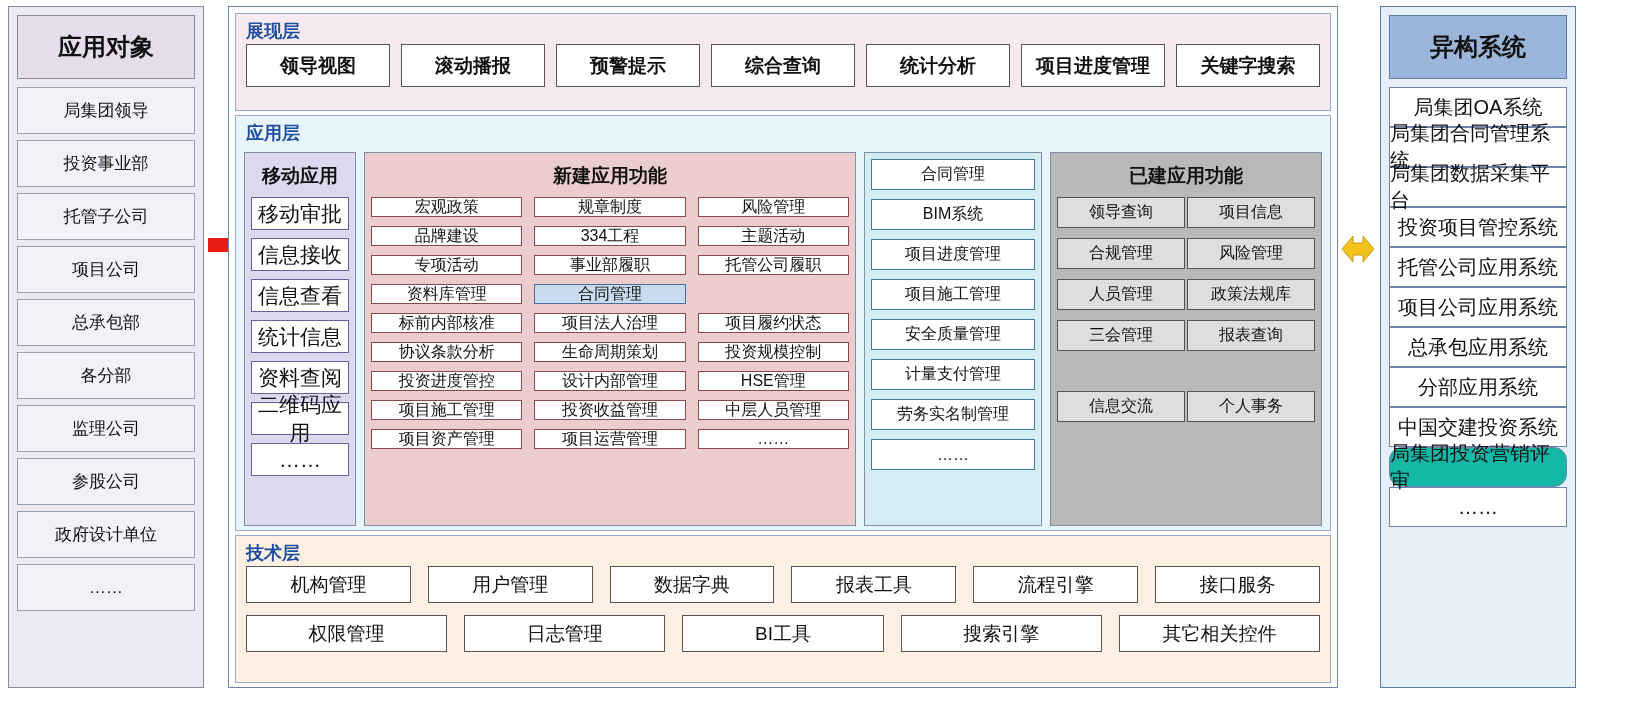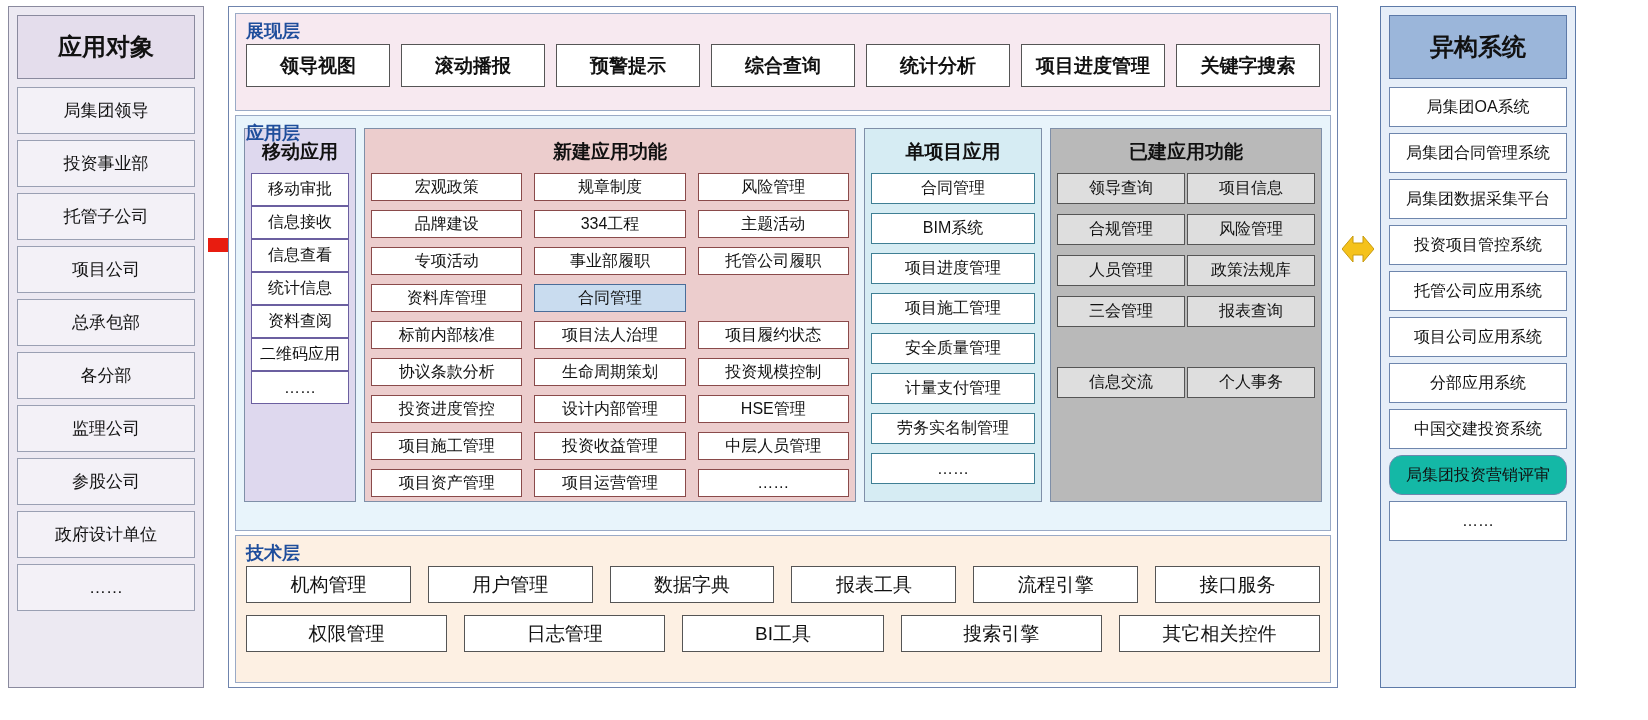--- a/index.html
+++ b/index.html
@@ -55,37 +55,37 @@
     position:absolute;left:10px;top:5px;
     font-size:18px;font-weight:bold;color:#1f4e9c;
   }
 
   
   .present{background:#f7e9f0;height:98px;padding:30px 10px 8px 10px;}
   .present-row{display:flex;gap:11px;justify-content:space-between;}
   .present .cell{height:43px;flex:1;font-size:19px;border:1px solid #555;font-weight:bold;}
 
   
-  .applayer{background:#e8f4fb;height:416px;margin-top:4px;padding:12px 8px 8px 8px;}
+  .applayer{background:#e8f4fb;height:416px;margin-top:4px;padding:36px 8px 8px 8px;}
   .app-cols{display:flex;gap:8px;height:374px;}
 
   .subpanel{border:1px solid #7f8fa8;box-sizing:border-box;padding:6px;}
   .subtitle{
     text-align:center;font-size:19px;font-weight:bold;color:#111;
     padding:4px 0 8px 0;
   }
 
   
   .mobile{width:112px;background:#ded8ee;}
-  .mobile .cell{height:33px;background:#fff;border:1px solid #6b5fa0;font-size:16px;}
+  .mobile .cell{height:33px;margin-bottom:8px;background:#fff;border:1px solid #6b5fa0;font-size:21px;}
 
   
   .newapp{flex:1;background:#eccdcd;}
   .newapp-grid{display:grid;grid-template-columns:repeat(3,1fr);gap:9px 12px;}
-  .newapp .cell{height:28px;font-size:16px;border:1px solid #8a4a4a;background:#fff;}
+  .newapp .cell{height:20px;font-size:16px;border:1px solid #8a4a4a;background:#fff;}
   .newapp .cell.highlight{background:#c9dcef;border:1px solid #4a6d99;}
   .newapp .cell.blank{border:none;background:transparent;}
 
   
   .single{width:178px;background:#d6ecf3;}
   .single .cell{height:31px;margin-bottom:9px;font-size:16px;border:1px solid #3f7f94;background:#fff;}
 
   
   .built{width:272px;background:#b9b9b9;}
   .built-grid{display:grid;grid-template-columns:repeat(2,1fr);gap:10px 2px;}
@@ -106,24 +106,24 @@
     border:1px solid #5d7aa8;background:#e6eef8;box-sizing:border-box;
     padding:8px;
   }
   .right-title{
     height:64px;margin-bottom:8px;
     border:1px solid #5d7aa8;background:#9bb6da;
     display:flex;align-items:center;justify-content:center;
     font-size:24px;font-weight:bold;color:#111;box-sizing:border-box;
   }
   .right-item{
-    height:40px;margin-bottom:6px;
+    height:40px;
     border:1px solid #6e86ad;background:#ffffff;
     display:flex;align-items:center;justify-content:center;
-    font-size:16px;color:#111;box-sizing:border-box;
+    font-size:20px;color:#111;box-sizing:border-box;
   }
   .right-item.grey{background:#14b8a6;border-radius:13px;}
 </style>
 </head>
 <body>
 
 <div class="canvas">
 
   <div class="left-col">
     <div class="left-title">应用对象</div>
@@ -200,21 +200,20 @@
             <div class="cell">项目施工管理</div>
             <div class="cell">投资收益管理</div>
             <div class="cell">中层人员管理</div>
             <div class="cell">项目资产管理</div>
             <div class="cell">项目运营管理</div>
             <div class="cell">……</div>
           </div>
         </div>
 
         <div class="subpanel single">
-          <div class="subtitle">单项目应用</div>
           <div class="cell">合同管理</div>
           <div class="cell">BIM系统</div>
           <div class="cell">项目进度管理</div>
           <div class="cell">项目施工管理</div>
           <div class="cell">安全质量管理</div>
           <div class="cell">计量支付管理</div>
           <div class="cell">劳务实名制管理</div>
           <div class="cell">……</div>
         </div>
 
@@ -264,19 +263,20 @@
   </svg>
 
   <div class="right-col">
     <div class="right-title">异构系统</div>
     <div class="right-item">局集团OA系统</div>
     <div class="right-item">局集团合同管理系统</div>
     <div class="right-item">局集团数据采集平台</div>
     <div class="right-item">投资项目管控系统</div>
     <div class="right-item">托管公司应用系统</div>
     <div class="right-item">项目公司应用系统</div>
+    <div class="right-item">总承包应用系统</div>
     <div class="right-item">分部应用系统</div>
     <div class="right-item">中国交建投资系统</div>
     <div class="right-item grey">局集团投资营销评审</div>
     <div class="right-item">……</div>
   </div>
 
 </div>
 
 </body></html>

